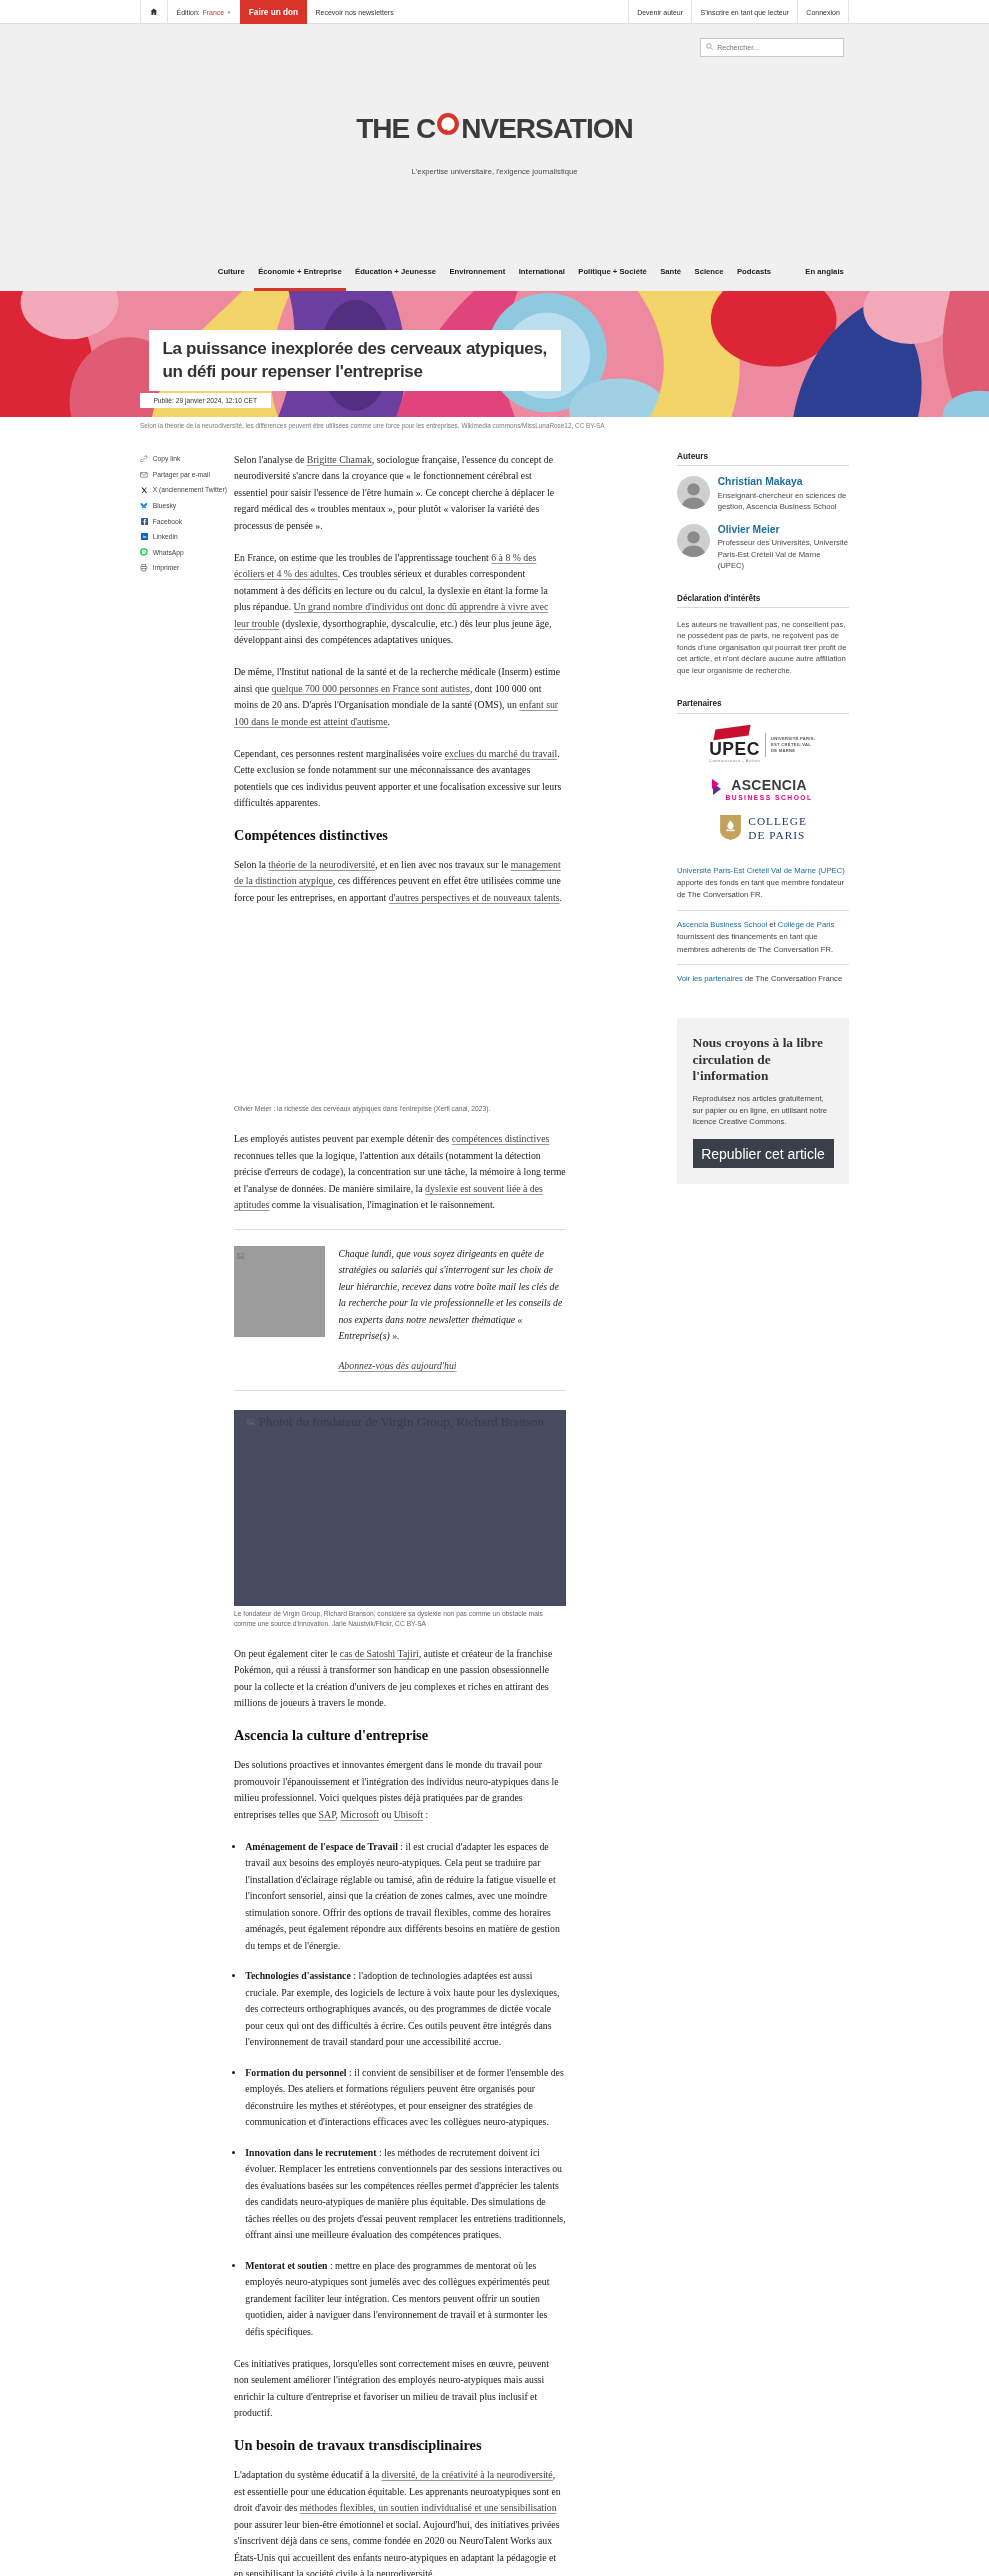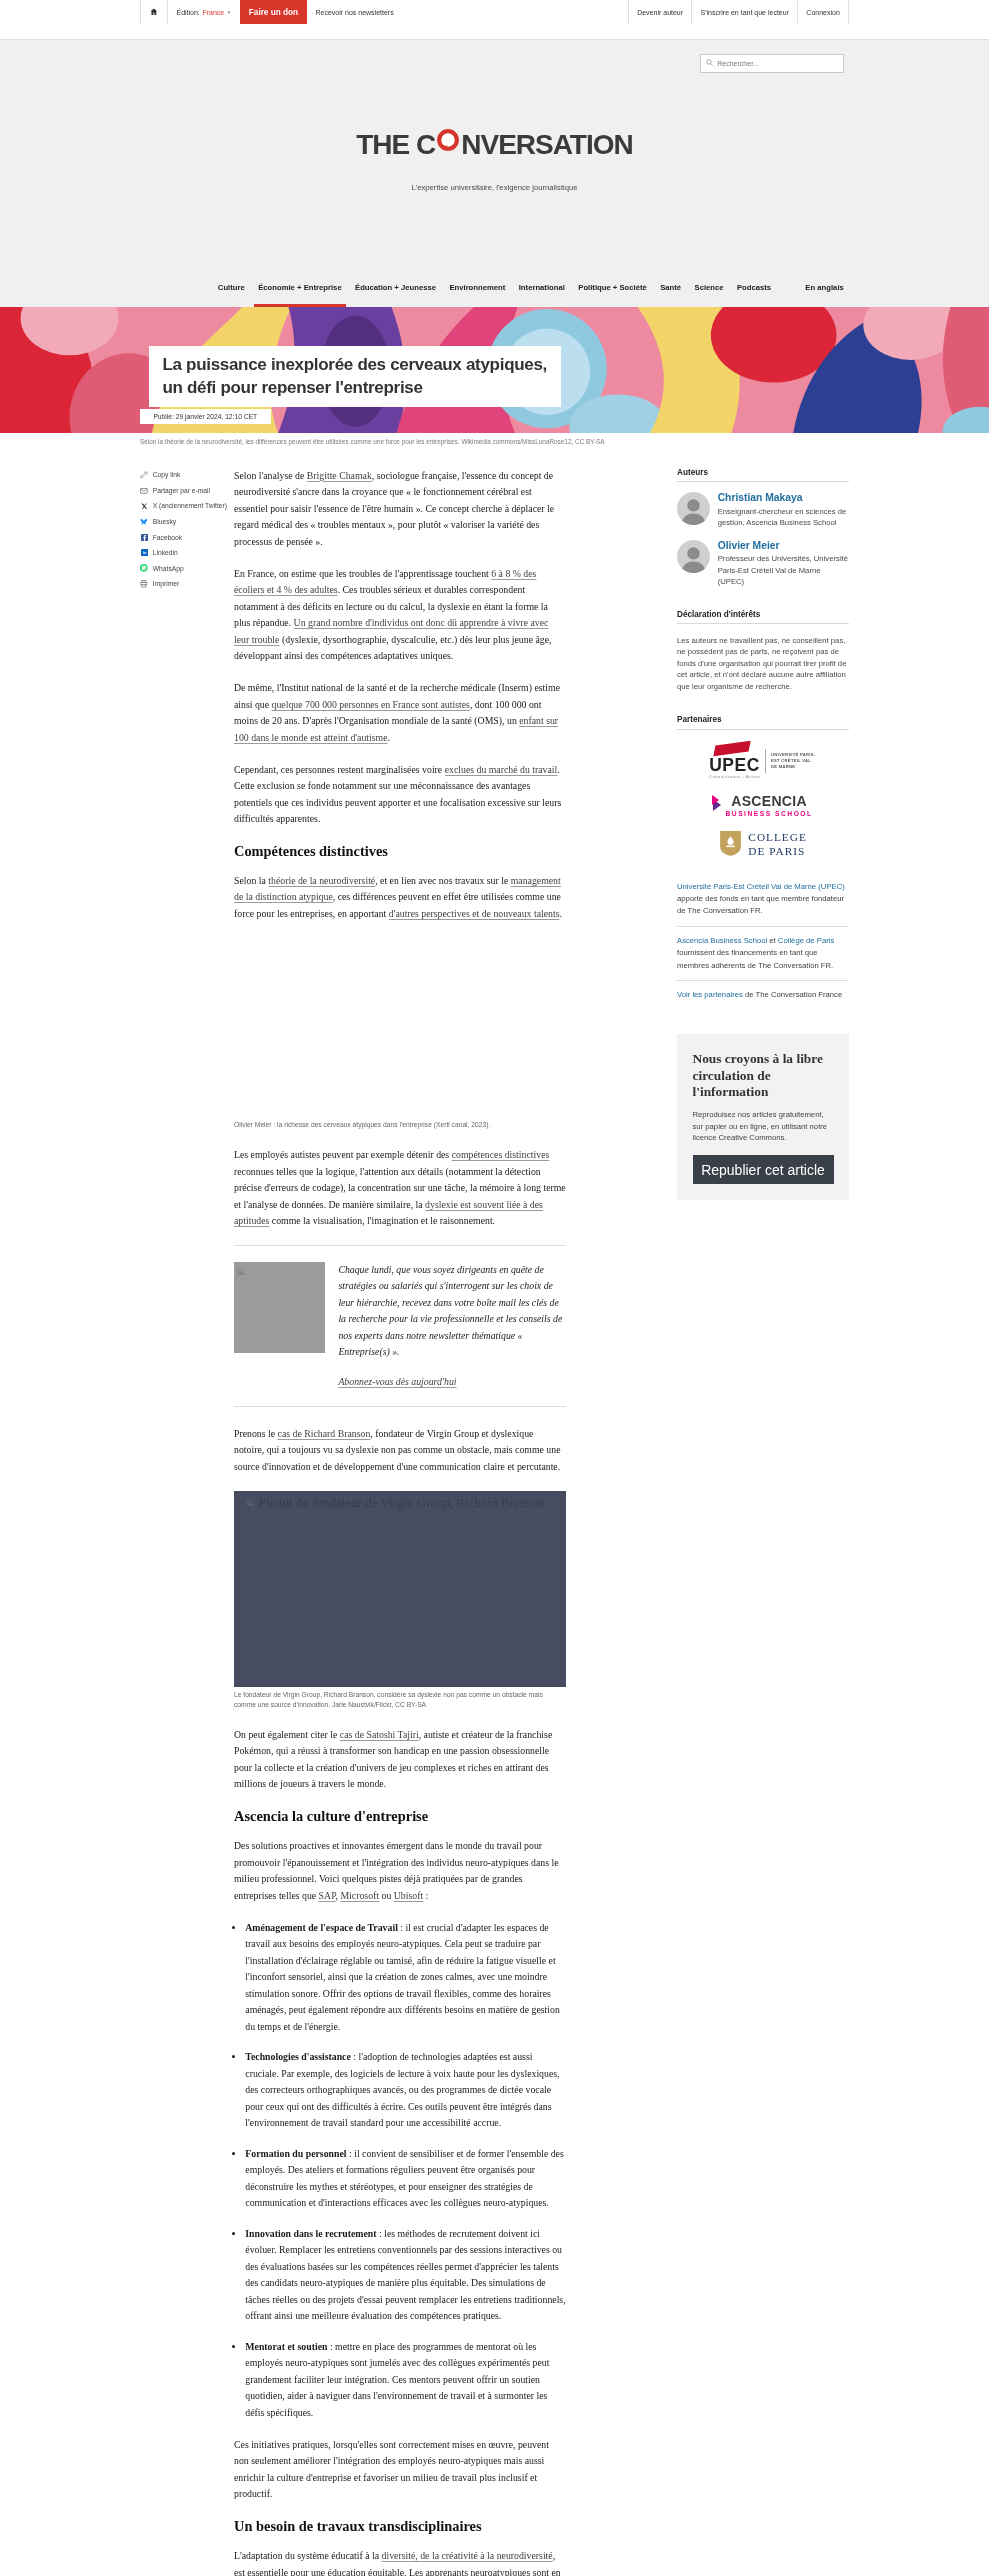--- a/index.html
+++ b/index.html
@@ -2,21 +2,21 @@
 <html lang="fr" style="font-size:8.2px"><head>
 <meta charset="utf-8">
 <style>
   * { margin:0; padding:0; box-sizing:border-box; }
   body { background:#fff; font-family:"Liberation Sans", sans-serif; color:#1a1a1a; }
   .page { width:989px; margin:0 auto; background:#fff; }
   .container { width:709px; margin:0 auauto; margin:0 auto; position:relative; }
   a { cursor:pointer; }
 
   
-  .utilbar { height:40px; background:#fff; border-bottom:0.5px solid #ddd; }
+  .utilbar { height:24px; background:#fff; border-bottom:0.5px solid #ddd; }
   .utilbar .container { display:flex; align-items:stretch; height:24px; justify-content:space-between; }
   .ub-left, .ub-right { display:flex; align-items:stretch; }
   .ub-item { display:flex; align-items:center; padding:0 8.2px; font-size:7px; color:#333; }
   .ub-home { border-left:0.5px solid #e2e2e2; border-right:0.5px solid #e2e2e2; padding:0 9.3px; }
   .ub-edition .val { color:#d8352a; margin-left:2.6px; }
   .ub-edition .caret { font-size:4.6px; color:#888; margin-left:2.6px; }
   .ub-donate { background:#d8352a; color:#fff; font-weight:bold; padding:0 9.3px; display:flex; align-items:center; }
   .ub-right .ub-item { border-left:0.5px solid #e2e2e2; }
   .ub-right .ub-item:last-child { border-right:0.5px solid #e2e2e2; }
 
@@ -292,21 +292,20 @@
           <p class="bodyp">Les employés autistes peuvent par exemple détenir des <a class="ilink">compétences distinctives</a> reconnues telles que la logique, l'attention aux détails (notamment la détection précise d'erreurs de codage), la concentration sur une tâche, la mémoire à long terme et l'analyse de données. De manière similaire, la <a class="ilink">dyslexie est souvent liée à des aptitudes</a> comme la visualisation, l'imagination et le raisonnement.</p>
           <div class="nlbox">
             <div class="nl-img"><svg class="broken-ic" width="8.2" height="7.2" viewBox="0 0 18 15">
                 <rect x="0.5" y="0.5" width="13" height="11" fill="none" stroke="#6a6f80"></rect>
                 <circle cx="4" cy="4" r="1.4" fill="#6a6f80"></circle>
                 <path d="M2 10l3-3 2 2 3-4 3 5z" fill="#6a6f80"></path>
                 <path d="M13 8l4 3-2 3z" fill="#6a6f80"></path>
               </svg></div>
             <div><p class="nl-text">Chaque lundi, que vous soyez dirigeants en quête de stratégies ou salariés qui s'interrogent sur les choix de leur hiérarchie, recevez dans votre boîte mail les clés de la recherche pour la vie professionnelle et les conseils de nos experts dans notre newsletter thématique « Entreprise(s) ».</p><a class="nl-cta">Abonnez-vous dès aujourd'hui</a></div>
           </div>
-          <p class="bodyp">Prenons le <a class="ilink">cas de Richard Branson</a>, fondateur de Virgin Group et dyslexique notoire, qui a toujours vu sa dyslexie non pas comme un obstacle, mais comme une source d'innovation et de développement d'une communication claire et percutante.</p>
           <div class="img-ph" style="height: 196px;">
             <div class="img-alt"><svg class="broken-ic" width="8.2" height="7.2" viewBox="0 0 18 15">
                 <rect x="0.5" y="0.5" width="13" height="11" fill="none" stroke="#6a6f80"></rect>
                 <circle cx="4" cy="4" r="1.4" fill="#6a6f80"></circle>
                 <path d="M2 10l3-3 2 2 3-4 3 5z" fill="#6a6f80"></path>
                 <path d="M13 8l4 3-2 3z" fill="#6a6f80"></path>
               </svg>Photot du fondateur de Virgin Group, Richard Branson</div>
           </div>
           <div class="caption">Le fondateur de Virgin Group, Richard Branson, considère sa dyslexie non pas comme un obstacle mais comme une source d'innovation. <span>Jarle Naustvik/Flickr, CC BY-SA</span></div>
           <p class="bodyp">On peut également citer le <a class="ilink">cas de Satoshi Tajiri</a>, autiste et créateur de la franchise Pokémon, qui a réussi à transformer son handicap en une passion obsessionnelle pour la collecte et la création d'univers de jeu complexes et riches en attirant des millions de joueurs à travers le monde.</p>

